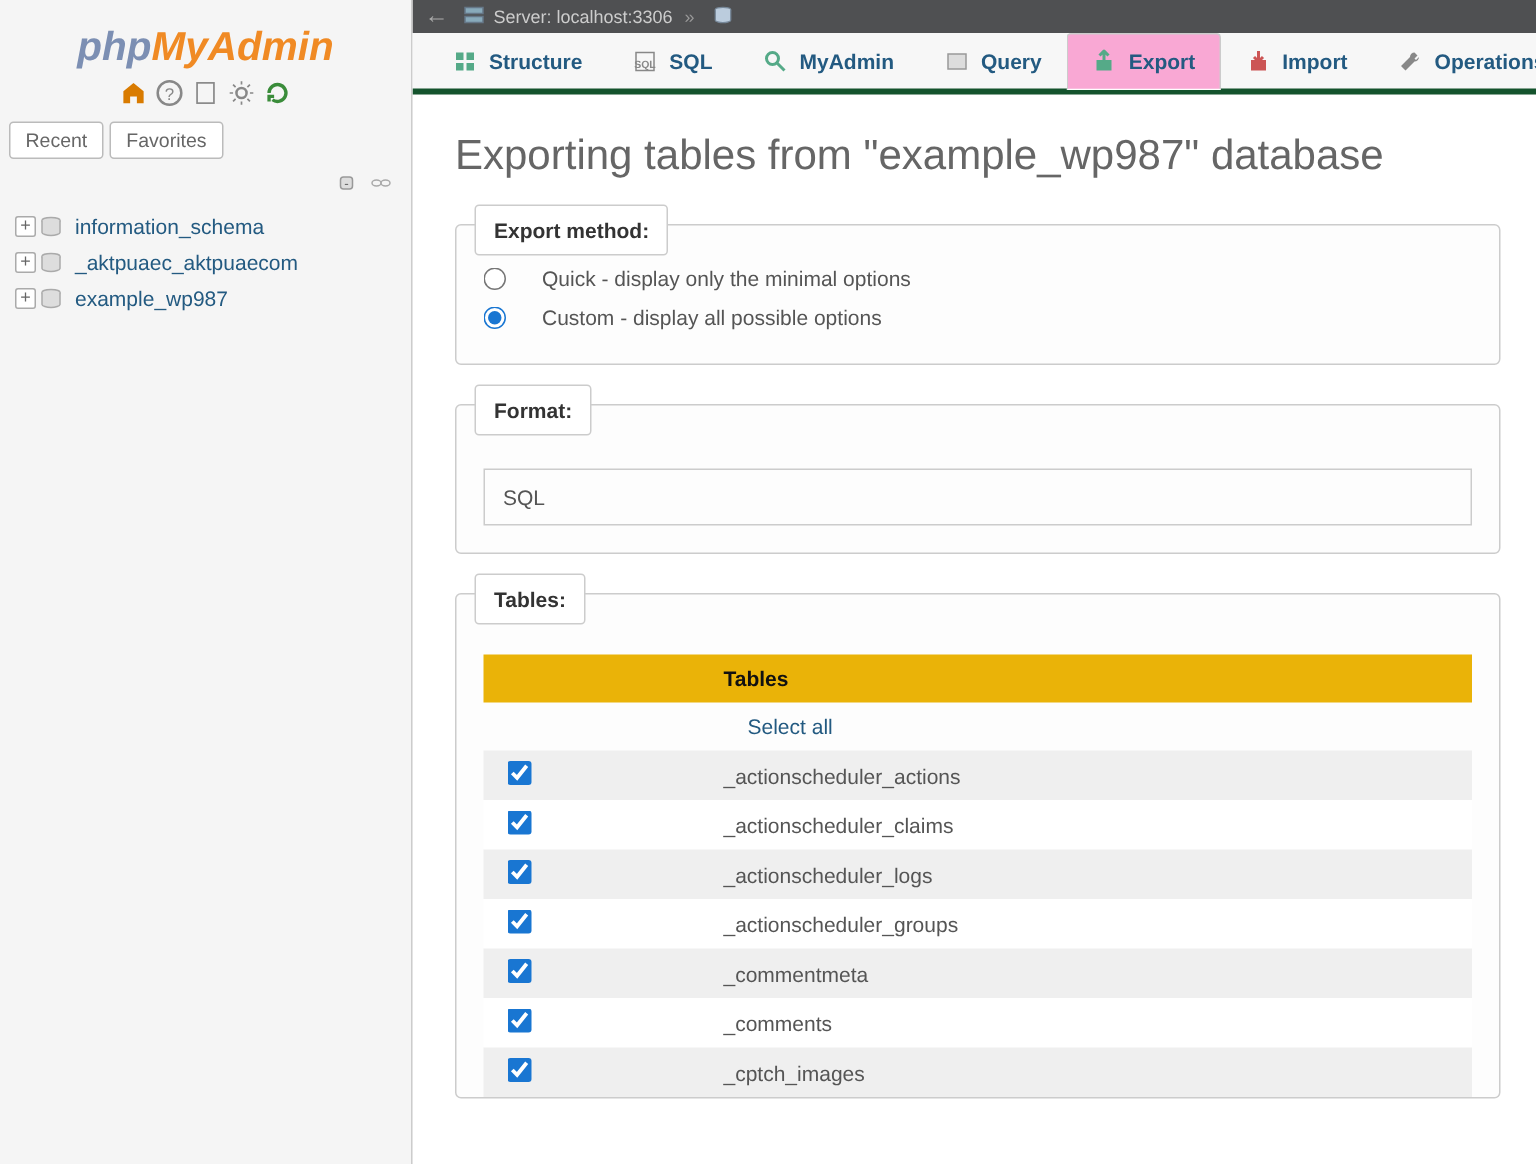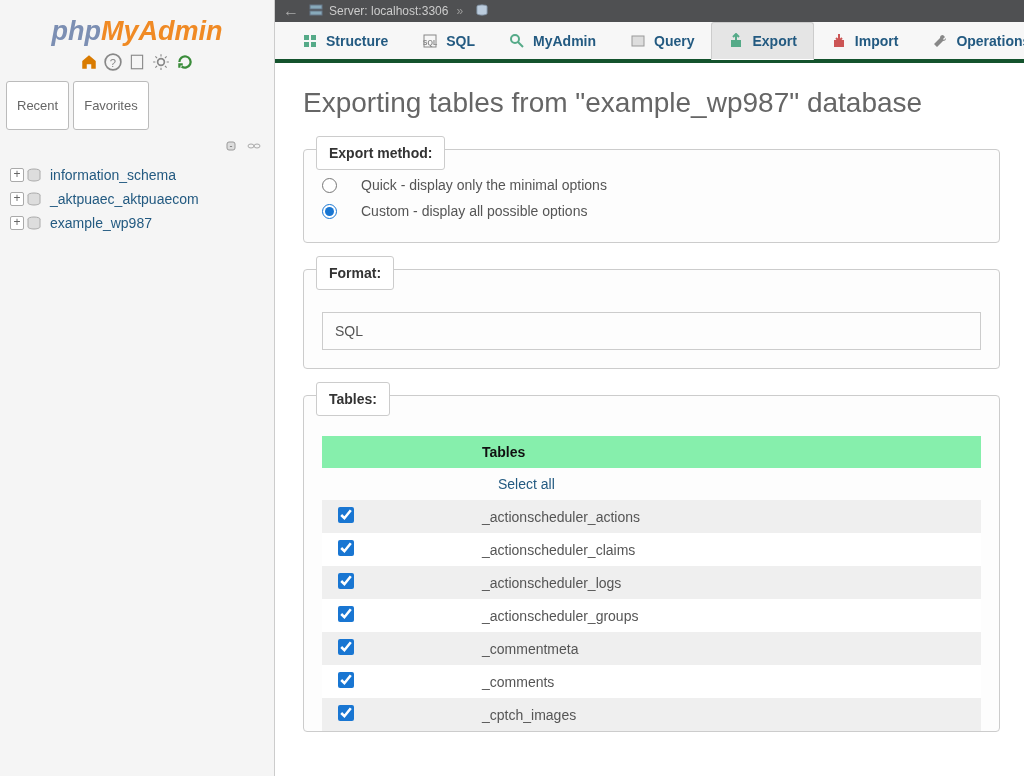--- a/index.html
+++ b/index.html
@@ -14,21 +14,21 @@
     .logo .admin { color: #f08a24; font-style: italic; }
     .toolbar-icons { text-align: center; margin-bottom: 10px; display: flex; justify-content: center; gap: 6px; }
     .toolbar-icons span { display: inline-block; width: 18px; height: 18px; cursor: pointer; }
     .home-icon svg { fill: #d97b00; }
     .help-icon svg { fill: #888; }
     .sql-icon svg { fill: #888; }
     .gear-icon svg { fill: #888; }
     .reload-icon svg { fill: #3a8c3a; }
     
     .sidebar-tabs { display: flex; gap: 0; margin-bottom: 6px; }
-    .sidebar-tab { border: 1px solid #bbb; background: #fff; padding: 16px 10px; border-radius: 3px; cursor: pointer; font-size: 13px; color: #666; }
+    .sidebar-tab { border: 1px solid #bbb; background: #fff; padding: 4px 10px; border-radius: 3px; cursor: pointer; font-size: 13px; color: #666; }
     .sidebar-tab:first-child { margin-right: 4px; }
     
     .collapse-row { text-align: right; padding: 4px 6px 8px 6px; }
     .collapse-row span { display: inline-block; width: 16px; height: 12px; cursor: pointer; }
     
     .tree { list-style: none; }
     .tree li { padding: 4px 0 4px 4px; display: flex; align-items: center; font-size: 14px; color: #235a81; cursor: pointer; }
     .tree .expander { display: inline-block; width: 14px; height: 14px; border: 1px solid #aaa; background: #fff; text-align: center; line-height: 11px; font-size: 12px; color: #666; margin-right: 2px; border-radius: 2px; }
     .tree .db-icon { display: inline-block; width: 18px; height: 14px; margin-right: 6px; }
     .tree .db-icon svg { width: 16px; height: 14px; }
@@ -36,36 +36,36 @@
     
     .main { flex: 1; display: flex; flex-direction: column; overflow: hidden; }
     .topbar { background: #4f5052; color: #ccc; height: 22px; display: flex; align-items: center; padding: 0 8px; font-size: 12px; }
     .topbar .arrow-back { color: #aaa; margin-right: 10px; cursor: pointer; font-size: 16px; }
     .topbar .server-icon { margin-right: 6px; }
     .topbar .chevron { margin: 0 8px; color: #999; }
     .topbar .db-icon-small { margin-left: 4px; }
     
     .tabs { display: flex; background: #f7f7f7; border-bottom: 4px solid #14532d; padding-left: 10px; }
     .tab { padding: 10px 16px; display: flex; align-items: center; gap: 8px; color: #235a81; cursor: pointer; font-weight: bold; font-size: 14px; border: 1px solid transparent; border-bottom: none; }
-    .tab.active { background: #e5e5e5; border-color: #ccc; border-bottom: 1px solid #fff; margin-bottom: -1px; border-radius: 3px 3px 0 0; }
+    .tab.active { background: #f9a8d4; border-color: #ccc; border-bottom: 1px solid #fff; margin-bottom: -1px; border-radius: 3px 3px 0 0; }
     .tab .tab-icon { width: 16px; height: 16px; display: inline-block; }
     
     .content { flex: 1; padding: 24px 24px 24px 28px; overflow-y: auto; background: #fff; }
     h2.title { font-size: 28px; font-weight: normal; color: #666; margin-bottom: 30px; }
     
     .fieldset { border: 1px solid #ccc; border-radius: 4px; padding: 22px 18px 18px 18px; margin-bottom: 26px; position: relative; background: #fdfdfd; }
     .fieldset-legend { position: absolute; top: -14px; left: 12px; background: #fff; padding: 8px 12px; border: 1px solid #ccc; border-radius: 3px; font-weight: bold; font-size: 14px; color: #333; }
     
     .radio-option { display: flex; align-items: flex-end; gap: 24px; padding: 5px 0; font-size: 14px; color: #555; }
     .radio-option input[type=radio] { width: 15px; height: 15px; accent-color: #1976d2; cursor: pointer; }
     
     .format-select { width: 100%; border: 1px solid #ccc; padding: 10px 12px; font-size: 14px; margin-top: 20px; color: #555; }
     
     .tables-grid { width: 100%; margin-top: 18px; }
-    .tables-header-row { display: flex; background: #86efac; }
+    .tables-header-row { display: flex; background: #eab308; }
     .tables-header-row .col-check { width: 160px; }
     .tables-header-row .col-name { flex: 1; font-weight: bold; padding: 8px 0; font-size: 14px; color: #111; }
     .tables-selectall-row { display: flex; gap: 16px; }
     .tables-selectall-row .col-check { width: 160px; }
     .tables-selectall-row .col-name { flex: 1; padding: 8px 0; font-size: 14px; color: #235a81; cursor: pointer; }
     .table-row { display: flex; align-items: center; }
     .table-row:nth-child(odd) { background: #efefef; }
     .table-row:nth-child(even) { background: #fff; }
     .table-row .col-check { width: 160px; padding: 7px 0 7px 16px; }
     .table-row .col-check input { width: 16px; height: 16px; accent-color: #1976d2; cursor: pointer; }

